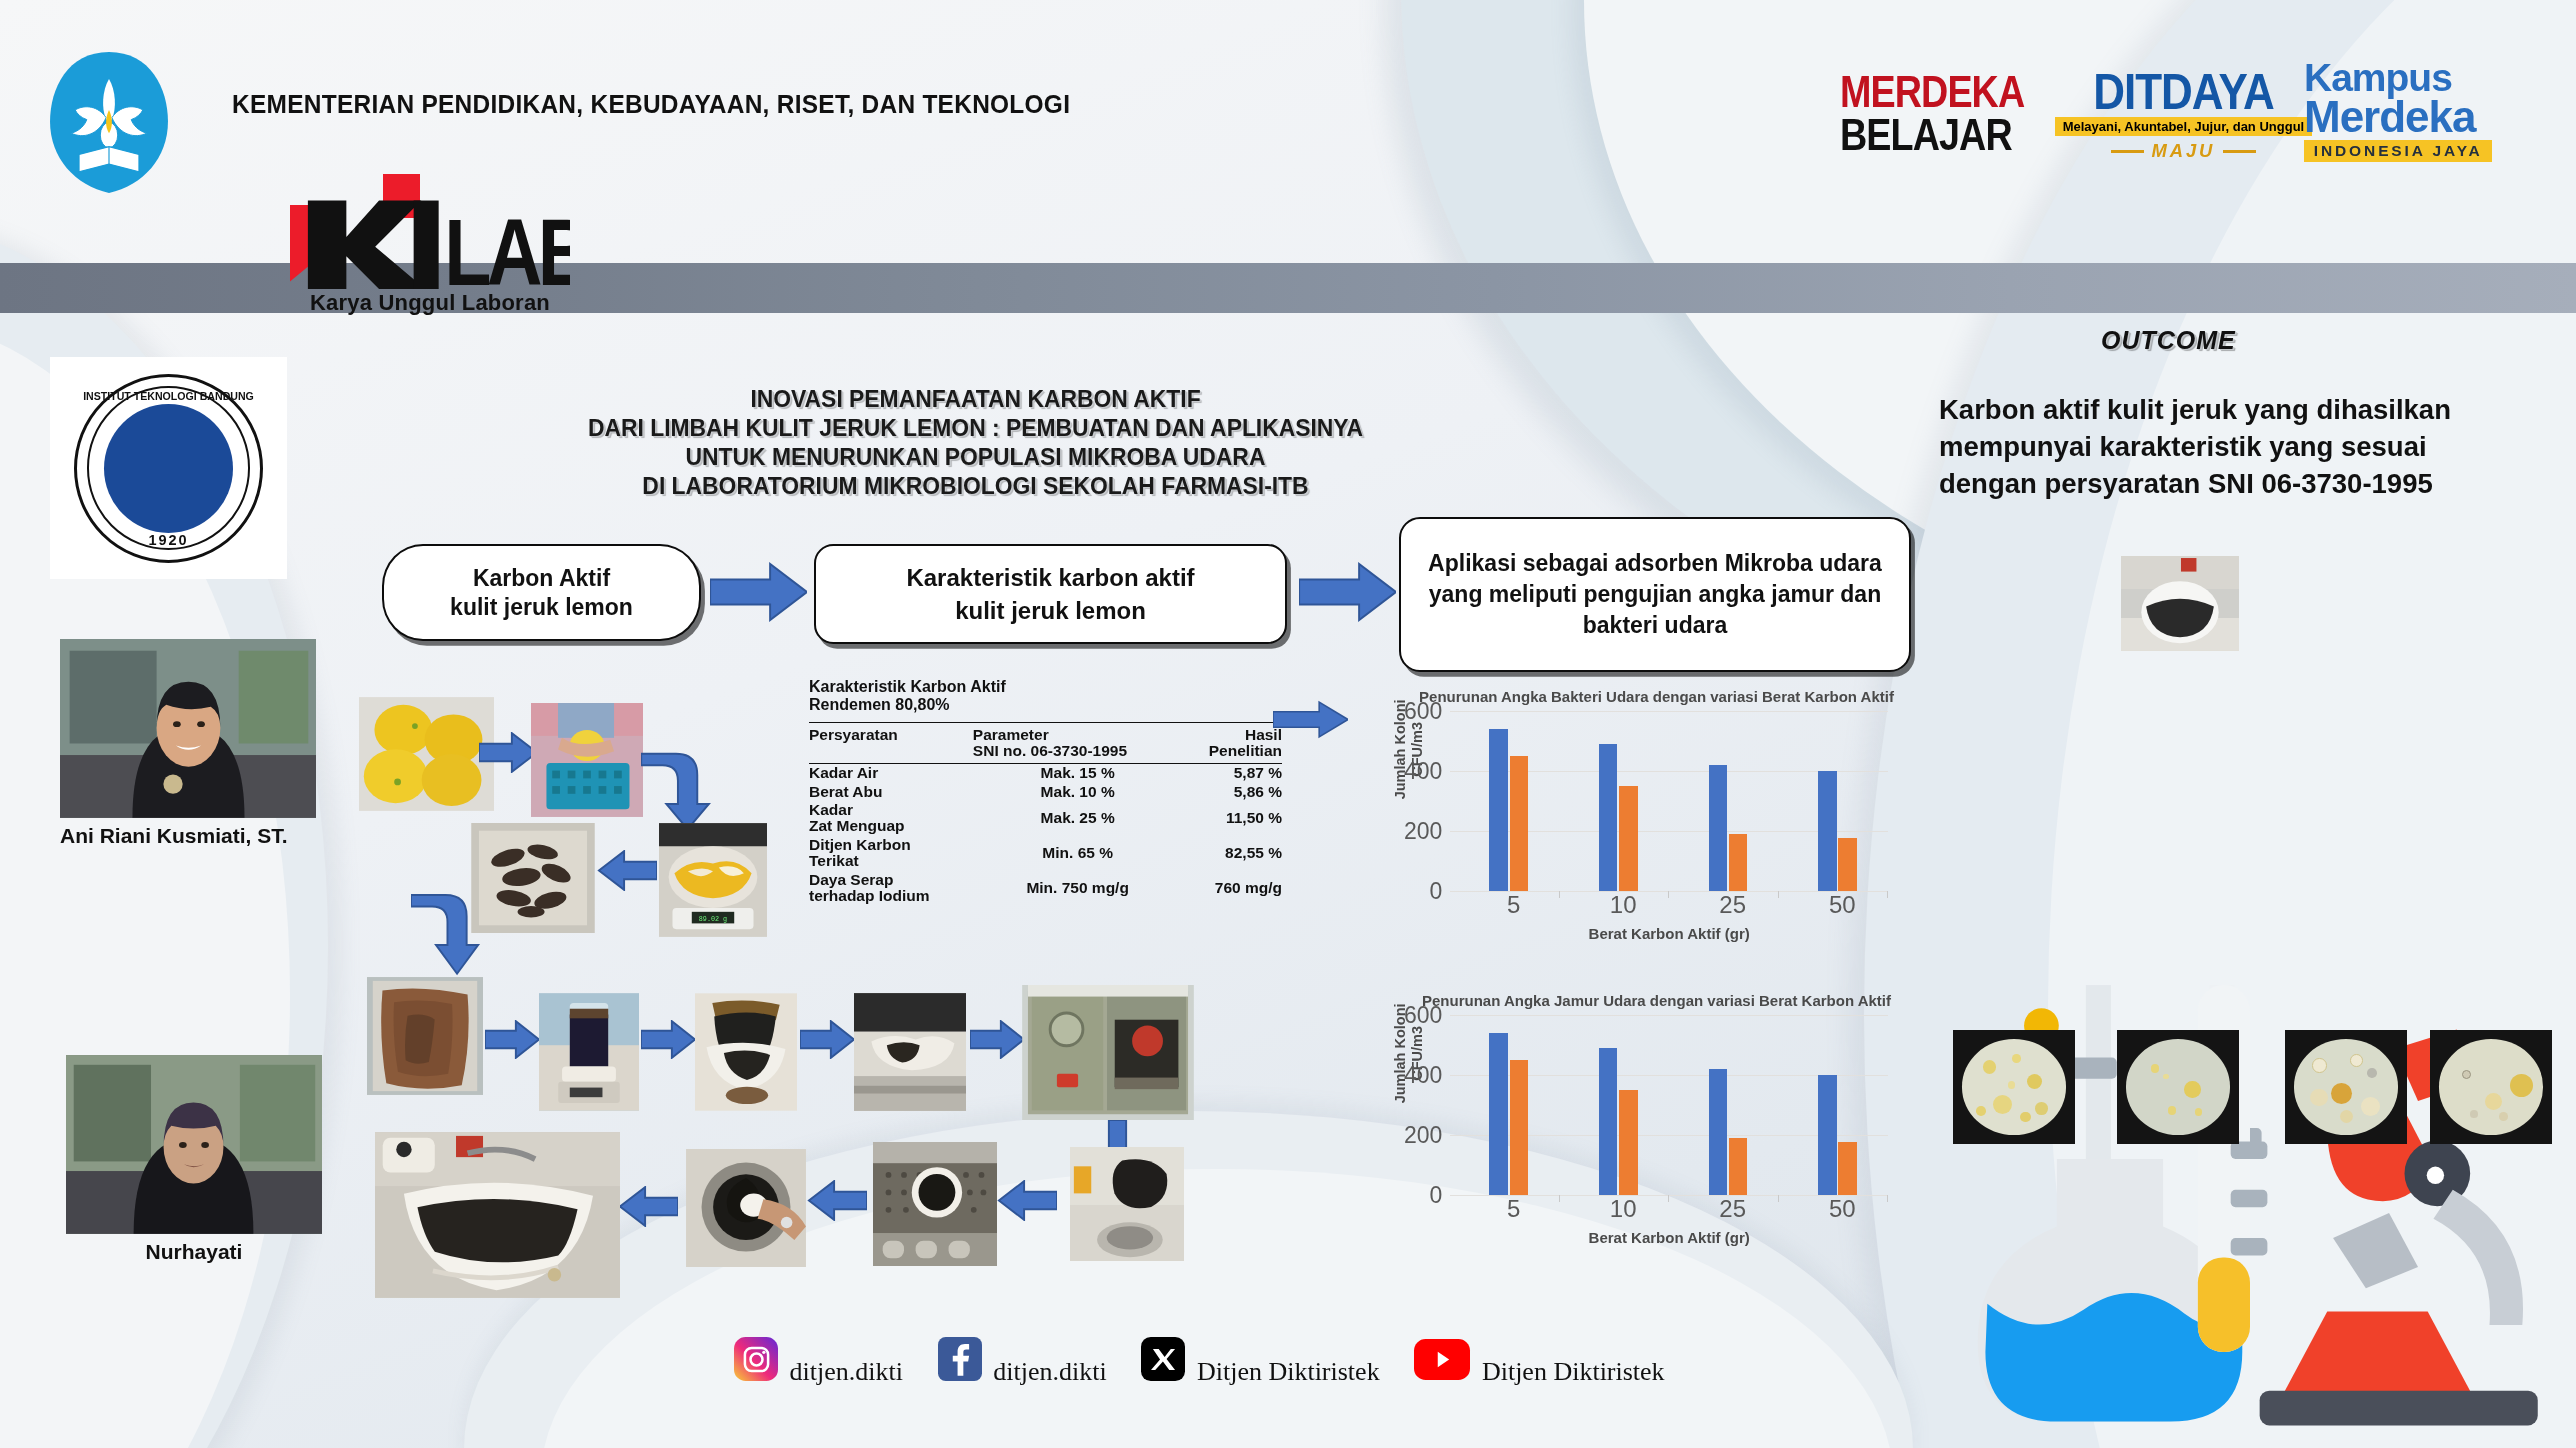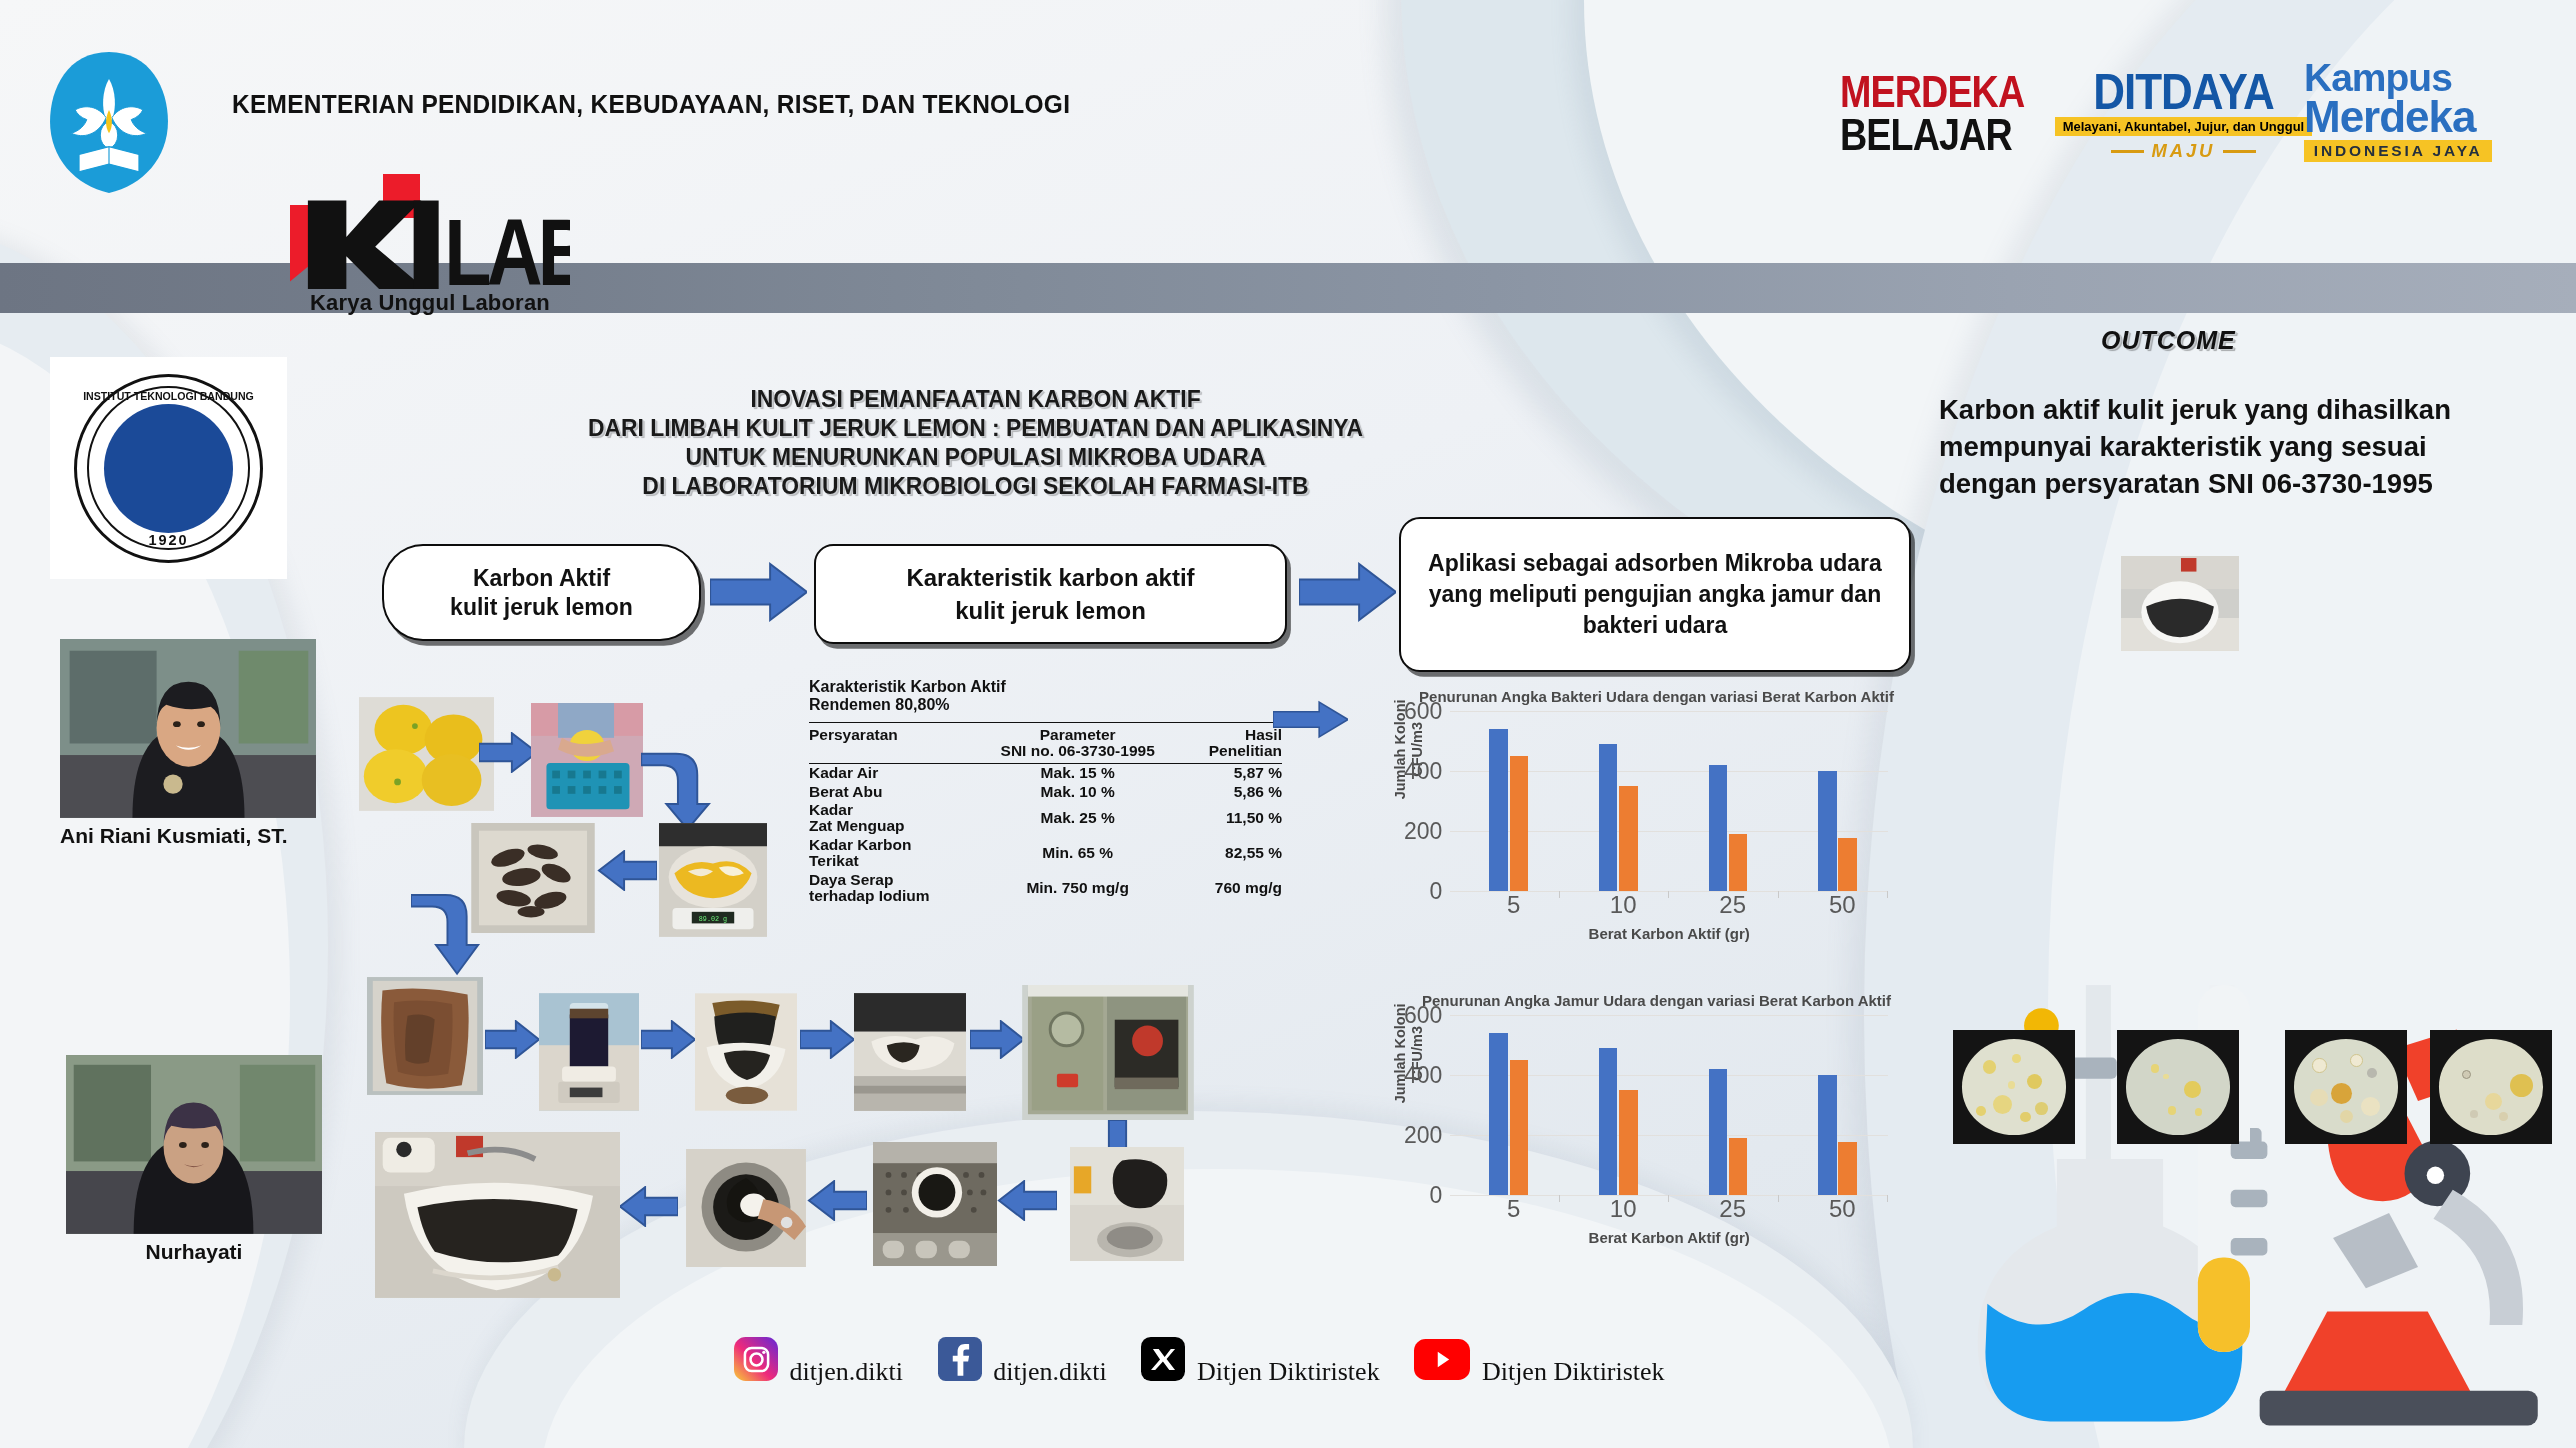--- a/index.html
+++ b/index.html
@@ -120,21 +120,21 @@
   #arrow-1 { left:710px; top:562px; }
   #arrow-2 { left:1299px; top:562px; }
   #arrow-tbl { left:1273px; top:700px; }
 
   
   #char-table { position:absolute; left:809px; top:678px; width:473px; z-index:6; color:#111;}
   #char-table .tbl-title { font-size:16px; font-weight:bold; line-height:18.4px;}
   #char-table table { width:100%; border-collapse:collapse; margin-top:6.8px; font-size:15.5px; font-weight:bold;}
   #char-table thead th { border-top:1.9px solid #111; border-bottom:1.9px solid #111; padding:3.9px 0;
                           text-align:left; vertical-align:top; line-height:16.4px; font-size:15.5px;}
-  #char-table thead th.c2 { text-align:center;}
+  #char-table thead th.c2 { text-align:left;}
   #char-table thead th.c3 { text-align:right;}
   #char-table tbody td { padding:1px 0; font-size:15.5px; line-height:16.4px; white-space:pre-line;}
   #char-table tbody td.c2 { text-align:center;}
   #char-table tbody td.c3 { text-align:right;}
 
   
   .chart-wrap { position:absolute; z-index:6; width:541px; height:299px; }
   #chart-1 { left:1357px; top:686px; }
   #chart-2 { left:1357px; top:990px; }
   .chart-title { text-align:center; font-size:15px; font-weight:bold; color:#4a4a4a; line-height:21px;
@@ -364,21 +364,21 @@
             <td class="c2">Mak. 10 %</td>
             <td class="c3">5,86 %</td>
           </tr>
           <tr>
             <td class="c1">Kadar
 Zat Menguap</td>
             <td class="c2">Mak. 25 %</td>
             <td class="c3">11,50 %</td>
           </tr>
           <tr>
-            <td class="c1">Kadar Karbon
+            <td class="c1">Ditjen Karbon
 Terikat</td>
             <td class="c2">Min. 65 %</td>
             <td class="c3">82,55 %</td>
           </tr>
           <tr>
             <td class="c1">Daya Serap
 terhadap Iodium</td>
             <td class="c2">Min. 750 mg/g</td>
             <td class="c3">760 mg/g</td>
           </tr>

